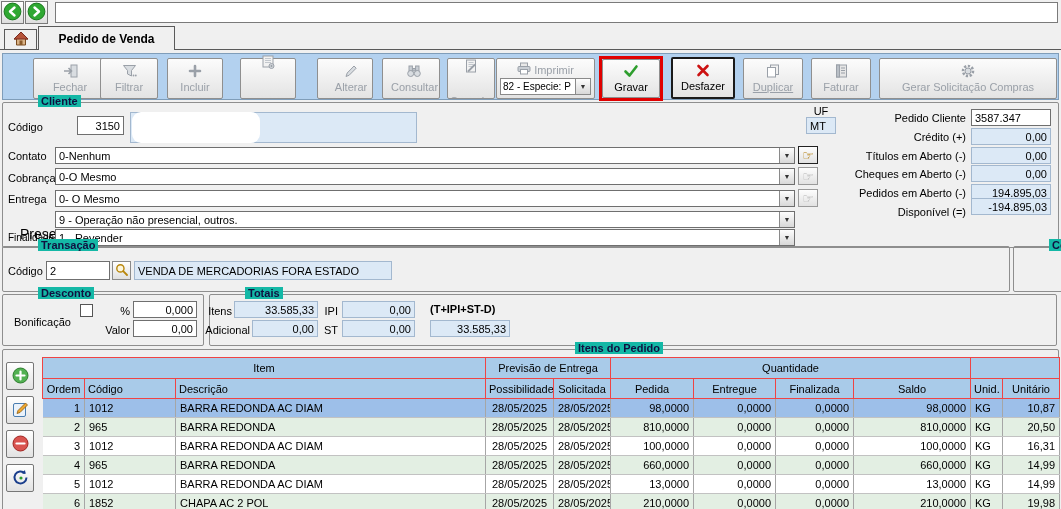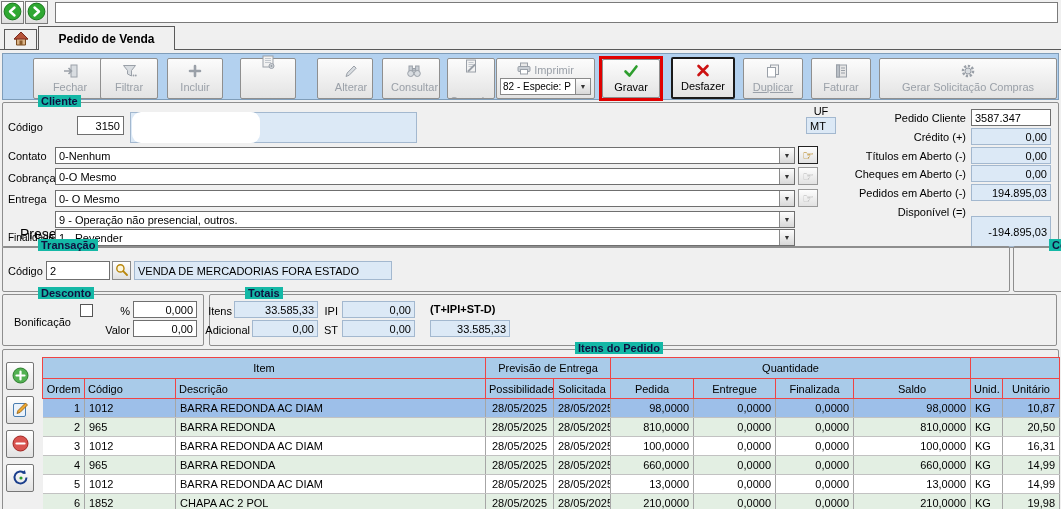--- a/index.html
+++ b/index.html
@@ -299,21 +299,21 @@
 <span class="rlabel" style="left:780px;top:150px;width:186px;">Títulos em Aberto (-)</span>
 <div class="field blue num" style="left:971px;top:147px;width:80px;height:17px;">0,00</div>
 
 <span class="rlabel" style="left:780px;top:168px;width:186px;">Cheques em Aberto (-)</span>
 <div class="field blue num" style="left:971px;top:165px;width:80px;height:17px;">0,00</div>
 
 <span class="rlabel" style="left:780px;top:187px;width:186px;">Pedidos em Aberto (-)</span>
 <div class="field blue num" style="left:971px;top:184px;width:80px;height:17px;">194.895,03</div>
 
 <span class="rlabel" style="left:780px;top:206px;width:186px;">Disponível (=)</span>
-<div class="field blue num" style="left:971px;top:216px;width:80px;height:31px;">-194.895,03</div>
+<div class="field blue num" style="left:971px;top:198px;width:80px;height:17px;">-194.895,03</div>
 
 <div class="gbox" style="left:2px;top:246px;width:1008px;height:46px;">
   <span class="gtitle">Transação</span>
 </div>
 <span class="flabel" style="left:8px;top:265px;">Código</span>
 <div class="field white" style="left:46px;top:261px;width:64px;height:19px;">2</div>
 <div class="searchbtn" style="left:112px;top:261px;">
   <span>
     <svg width="13" height="13" viewBox="0 0 13 13">
         <circle cx="5.4" cy="5.4" r="3.6" fill="#fdf6dd" stroke="#b8860b" stroke-width="1.4"></circle>

